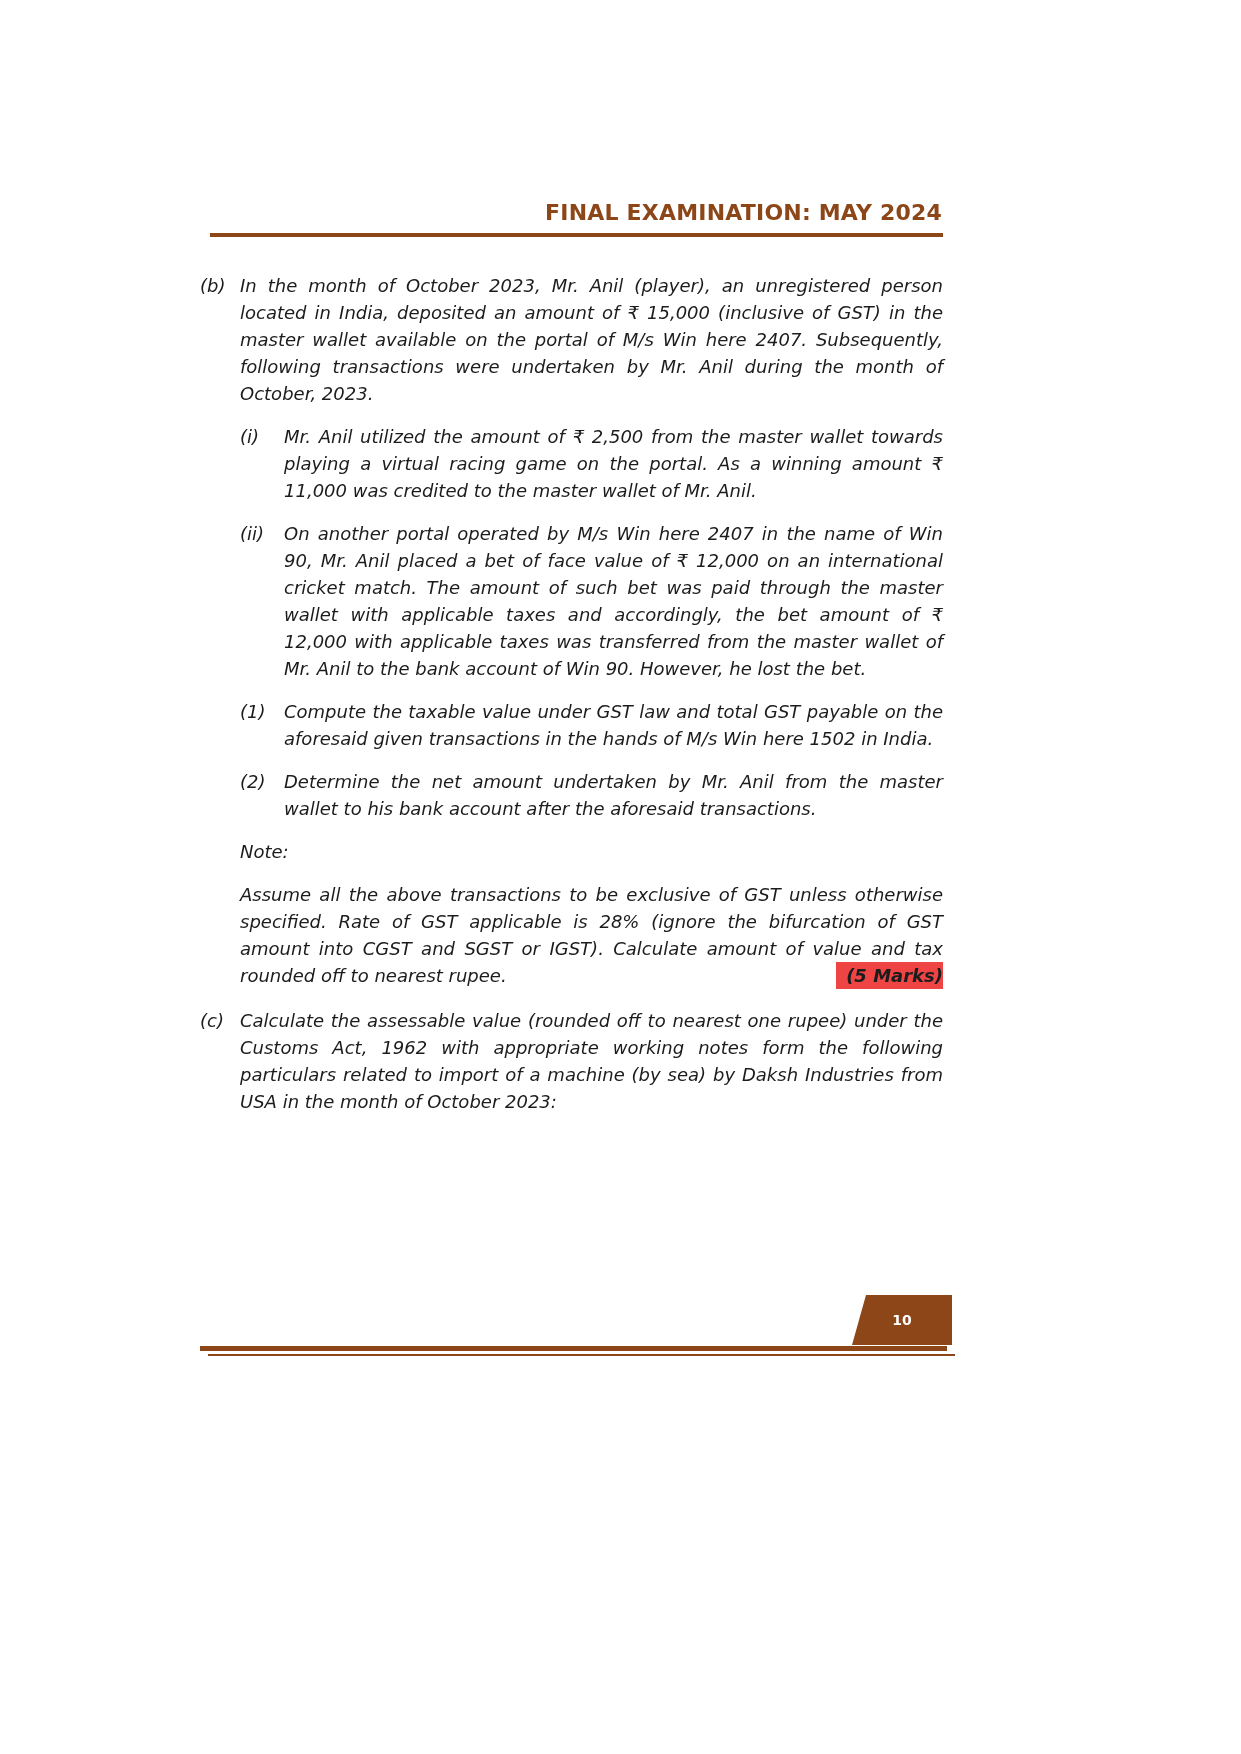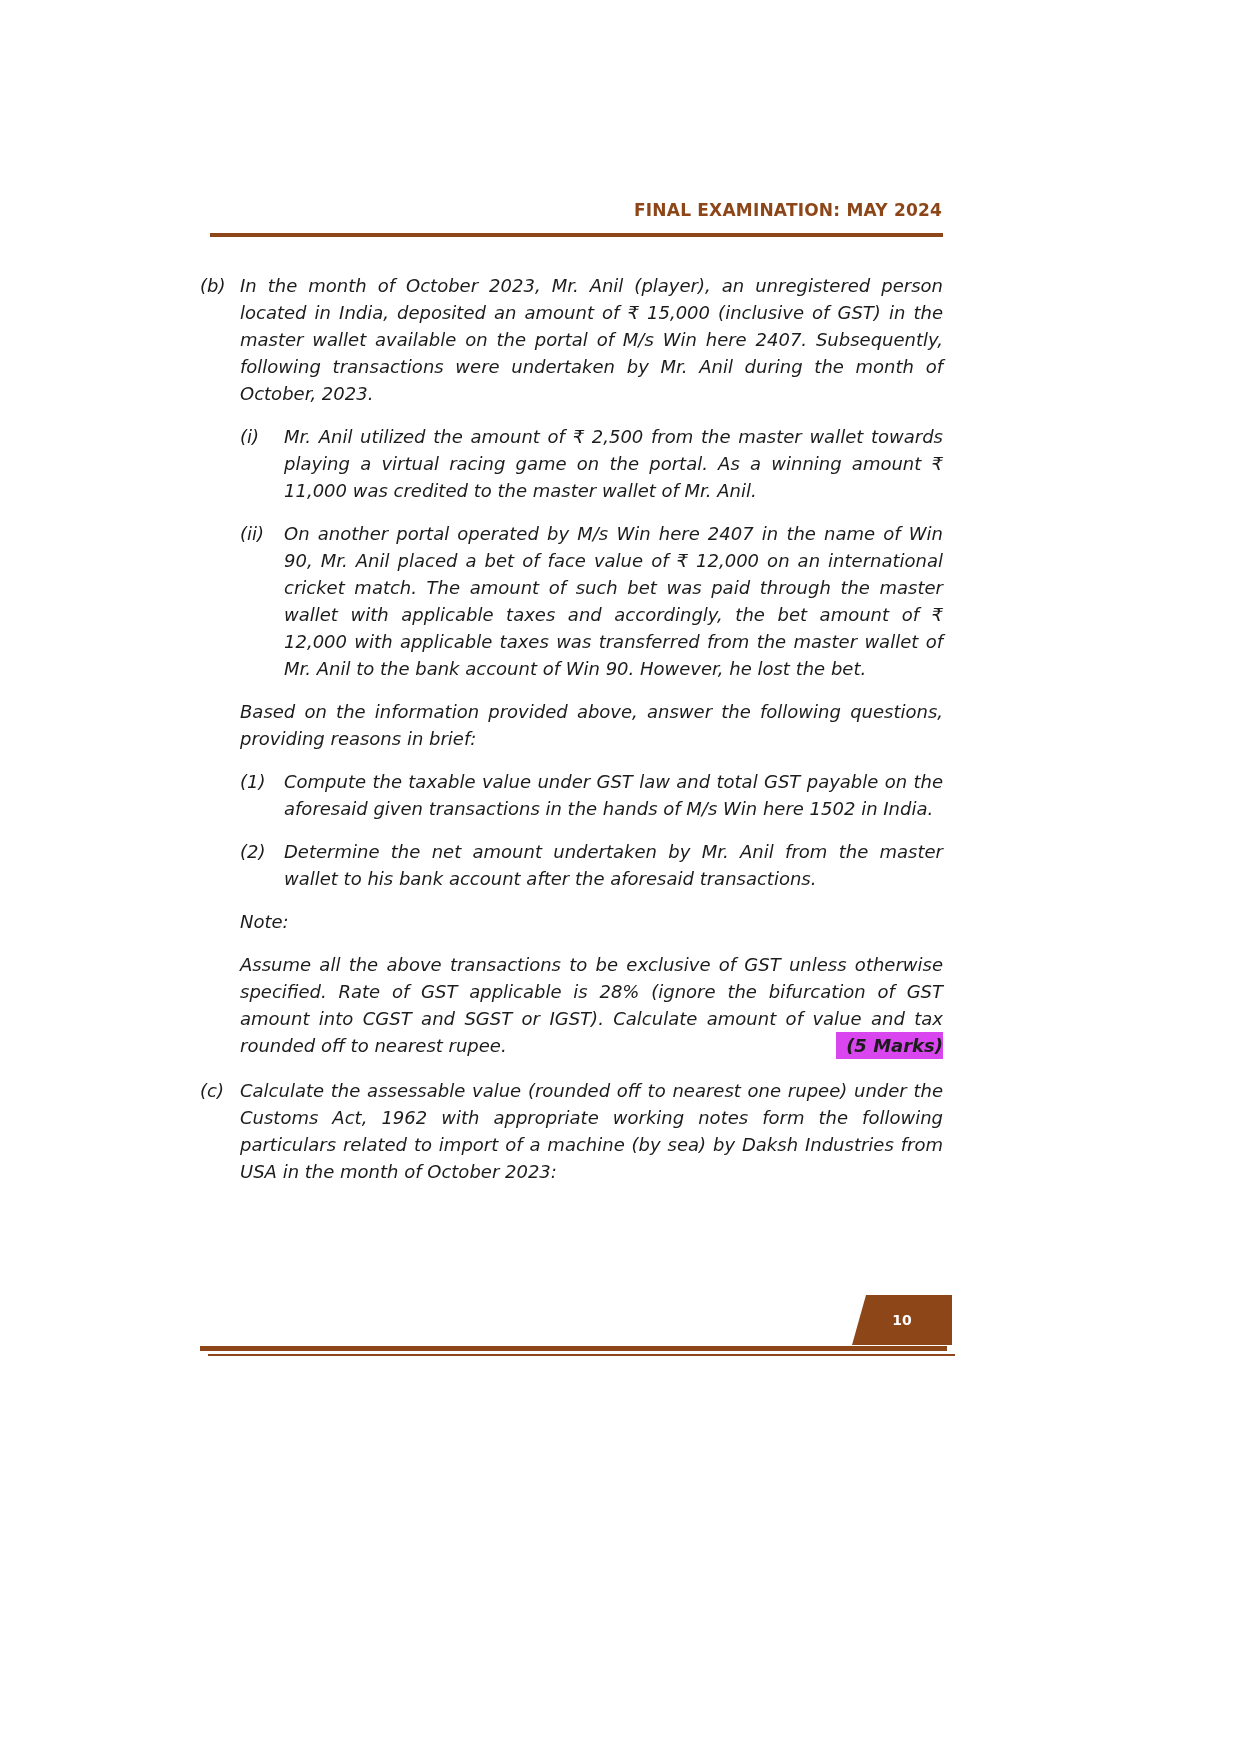--- a/index.html
+++ b/index.html
@@ -35,21 +35,21 @@
     letter-spacing: 0.3px;
   }
   .exam-title {
     position: absolute;
     left: 210px;
     top: 200px;
     width: 732px;
     text-align: right;
     color: var(--accent);
     font-weight: bold;
-    font-size: 17px;
+    font-size: 22px;
     letter-spacing: 0.2px;
   }
   .header-rule {
     position: absolute;
     left: 210px;
     top: 233px;
     width: 733px;
     height: 4px;
     background: var(--accent);
   }
@@ -72,21 +72,21 @@
   .sub { display: flex; margin-bottom: 16px; }
   .sub-label { width: 44px; flex: none; }
   .sub-text { flex: 1; }
   .note-label { margin-bottom: 16px; }
   .note-para { position: relative; margin-bottom: 18px; }
   .marks {
     position: absolute;
     right: 0;
     bottom: 0;
     font-weight: bold;
-    background: #d946ef;
+    background: #ef4444;
     padding-left: 10px;
   }
 
   
   .page-box {
     position: absolute;
     left: 852px;
     top: 1295px;
     width: 100px;
     height: 50px;
@@ -137,21 +137,20 @@
           <div class="sub-label">(i)</div>
           <div class="sub-text">Mr. Anil utilized the amount of ₹ 2,500 from the master wallet towards playing a virtual racing game on the portal. As a winning amount ₹ 11,000 was credited to the master wallet of Mr. Anil.</div>
         </div>
 
         <div class="sub">
           <div class="sub-label">(ii)</div>
           <div class="sub-text">On another portal operated by M/s Win here 2407 in the name of Win 90, Mr. Anil placed a bet of face value of ₹ 12,000 on an international cricket match. The amount of such bet was paid through the master wallet with applicable taxes and accordingly, the bet amount of ₹ 12,000 with applicable taxes was transferred from the master wallet of Mr. Anil to the bank account of Win 90. However, he lost the bet.</div>
         </div>
 
 
-        <div class="para">Based on the information provided above, answer the following questions, providing reasons in brief:</div>
 
         <div class="sub">
           <div class="sub-label">(1)</div>
           <div class="sub-text">Compute the taxable value under GST law and total GST payable on the aforesaid given transactions in the hands of M/s Win here 1502 in India.</div>
         </div>
 
         <div class="sub">
           <div class="sub-label">(2)</div>
           <div class="sub-text">Determine the net amount undertaken by Mr. Anil from the master wallet to his bank account after the aforesaid transactions.</div>
         </div>

